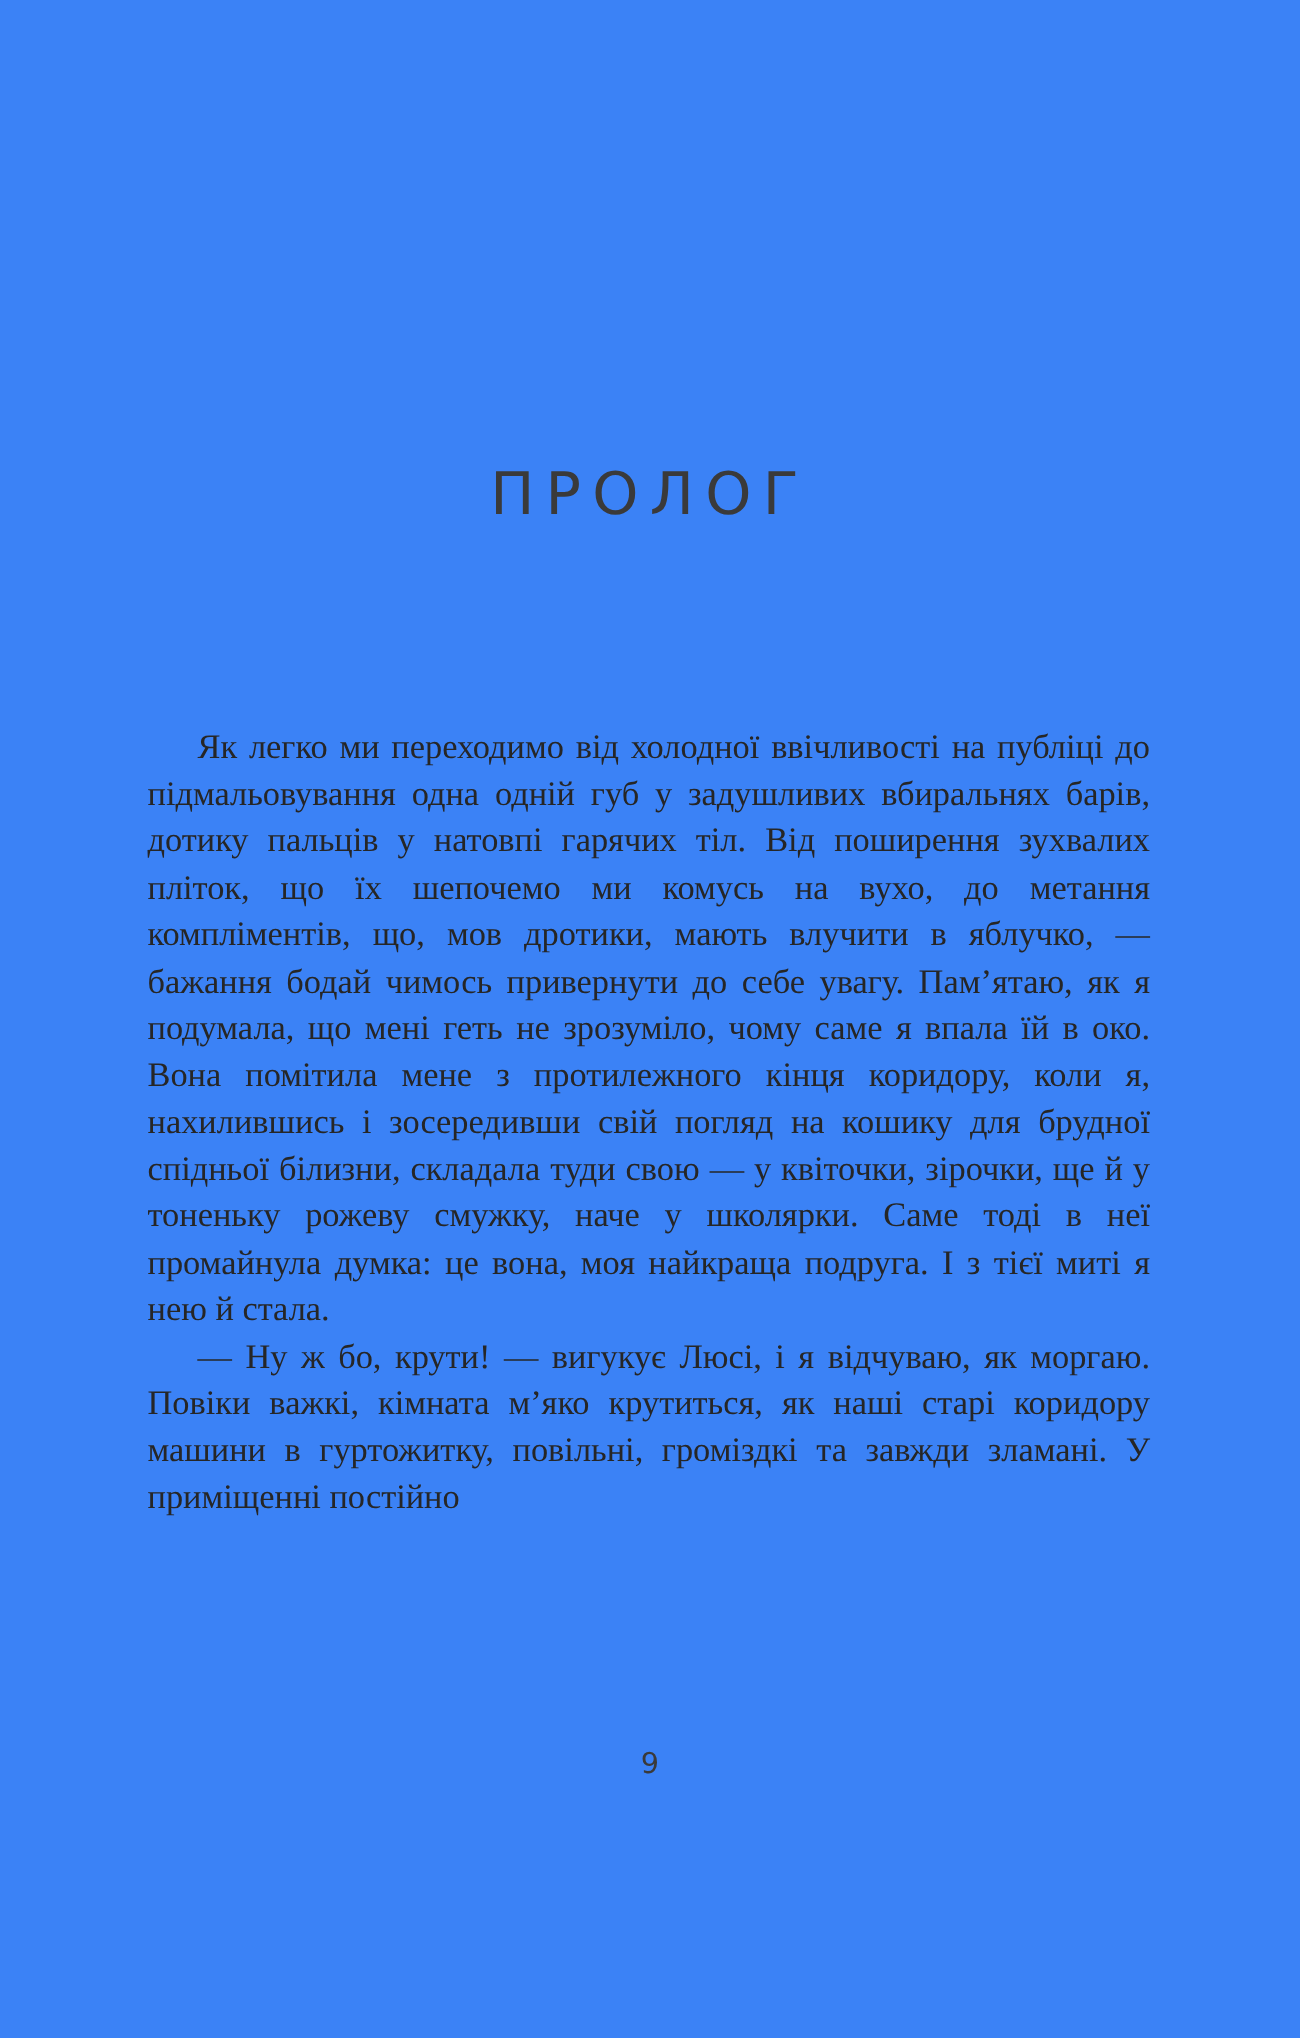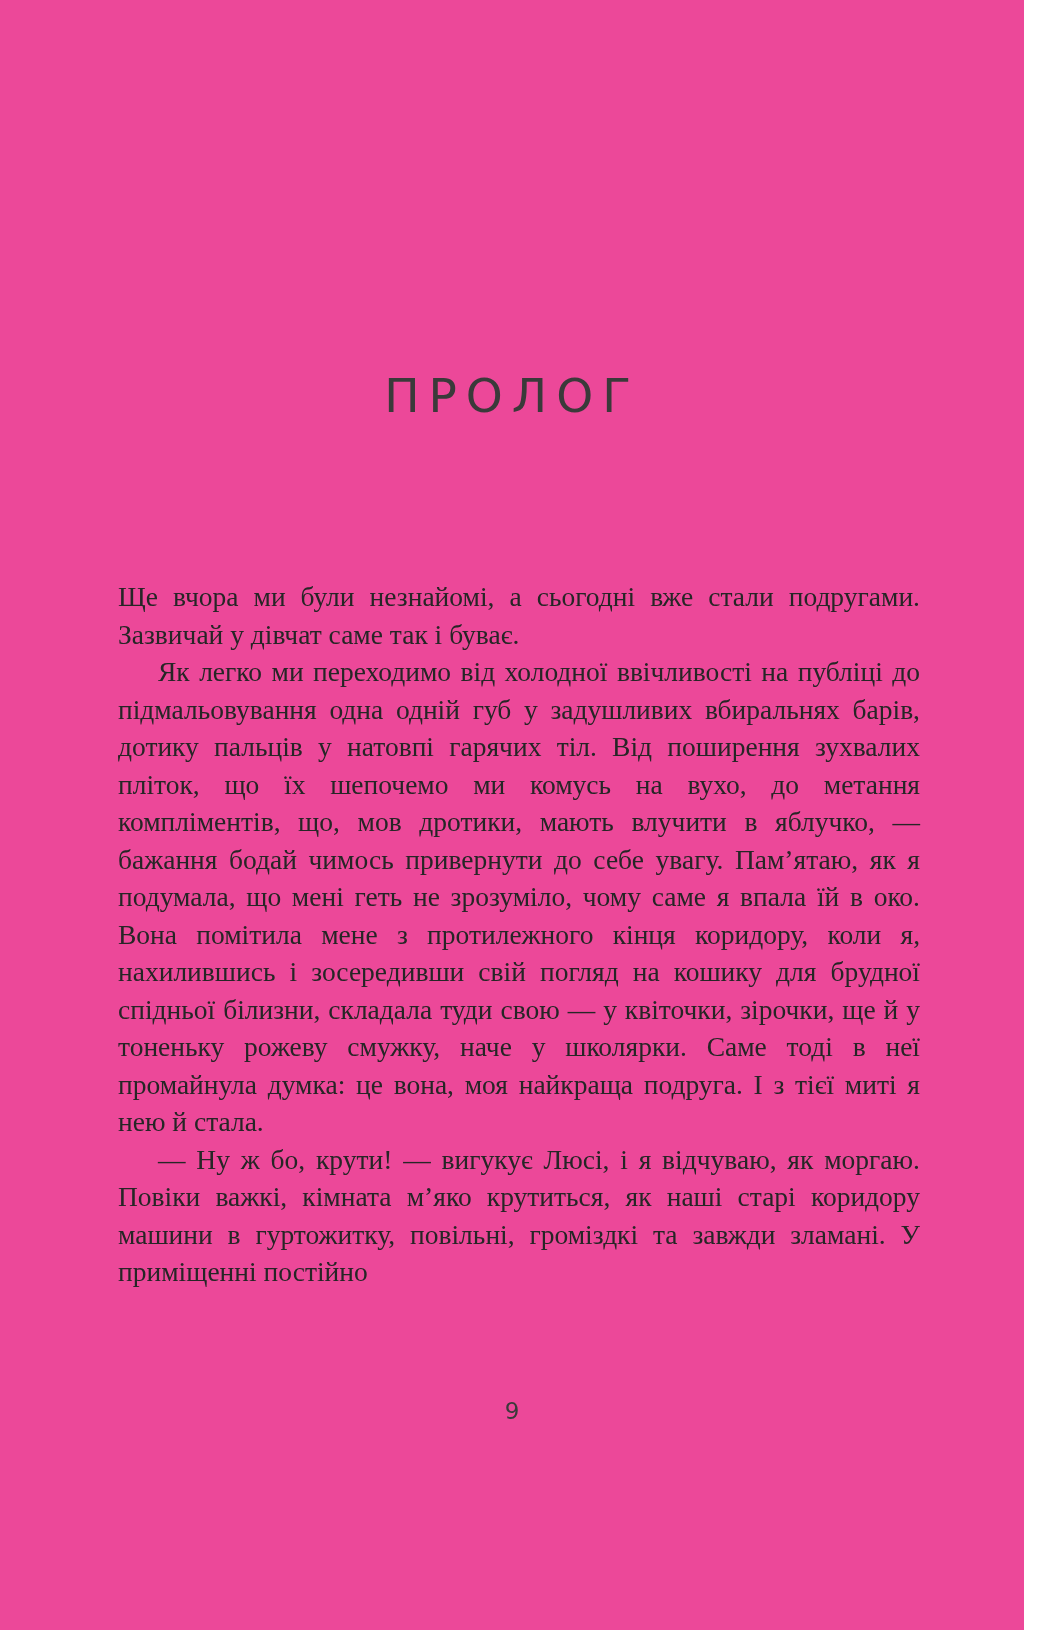--- a/index.html
+++ b/index.html
@@ -4,24 +4,25 @@
 <style>
   html, body {
     margin: 0;
     padding: 0;
     background: #ffffff;
   }
   .book-page {
     position: relative;
     width: 1024px;
     height: 1630px;
-    background: #ec4899;
+    background: #3b82f6;
     overflow: hidden;
     font-family: "Liberation Serif", serif;
     color: #262626;
+    padding-left: 16px;
   }
   .chapter-title {
     position: absolute;
     top: 368px;
     left: 0;
     width: 100%;
     margin: 0;
     text-align: center;
     font-family: "DejaVu Sans", sans-serif;
     font-weight: 400;
@@ -58,19 +59,18 @@
     color: #3a3a3a;
   }
 </style>
 </head>
 <body>
 
 <div class="book-page">
   <h1 class="chapter-title">ПРОЛОГ</h1>
 
   <div class="body-text">
-    <p class="no-indent">Ще вчора ми були незнайомі, а сьогодні вже стали подругами. Зазвичай у дівчат саме так і буває.</p>
     <p>Як легко ми переходимо від холодної ввічливості на публіці до підмальовування одна одній губ у задушливих вбиральнях барів, дотику пальців у натовпі гарячих тіл. Від поширення зухвалих пліток, що їх шепочемо ми комусь на вухо, до метання компліментів, що, мов дротики, мають влучити в яблучко, — бажання бодай чимось привернути до себе увагу. Пам’ятаю, як я подумала, що мені геть не зрозуміло, чому саме я впала їй в око. Вона помітила мене з протилежного кінця коридору, коли я, нахилившись і зосередивши свій погляд на кошику для брудної спідньої білизни, складала туди свою — у квіточки, зірочки, ще й у тоненьку рожеву смужку, наче у школярки. Саме тоді в неї промайнула думка: це вона, моя найкраща подруга. І з тієї миті я нею й стала.</p>
     <p>— Ну ж бо, крути! — вигукує Люсі, і я відчуваю, як моргаю. Повіки важкі, кімната м’яко крутиться, як наші старі коридору машини в гуртожитку, повільні, громіздкі та завжди зламані. У приміщенні постійно</p>
   </div>
 
   <div class="page-number">9</div>
 </div>
 
 </body></html>

